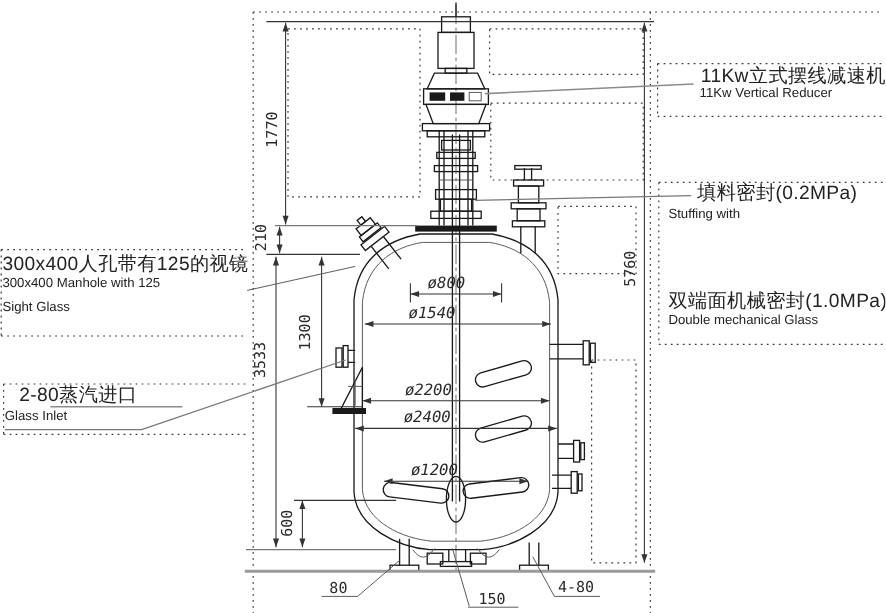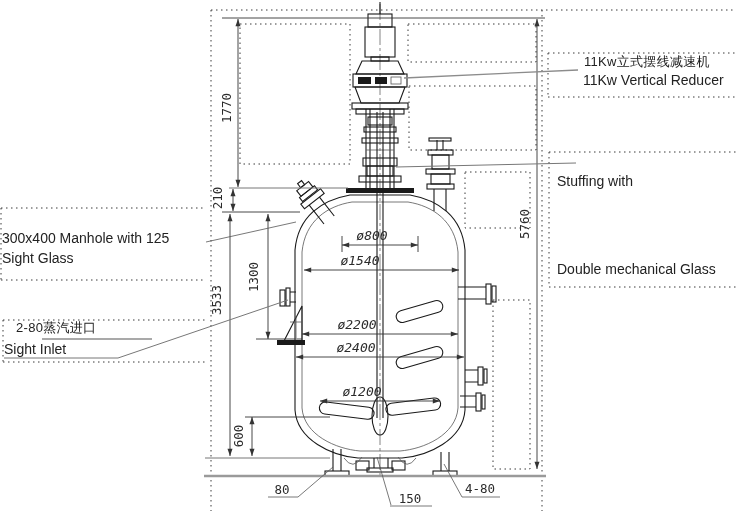--- a/index.html
+++ b/index.html
@@ -1,20 +1,20 @@
 <!DOCTYPE html>
 <html style="--line: #1a1a1a; --dim: #333333; --leader: #8c8c8c; --ground: #9a9a9a;"><head>
 <meta charset="utf-8">
 <style>
   html,body{margin:0;padding:0;background:#fff}
   .page{position:relative;width:738px;height:511px;background:#fff;overflow:hidden;
         font-family:"Liberation Sans","DejaVu Sans",sans-serif}
   .page svg{position:absolute;left:0;top:0}
-  .ann{position:absolute;white-space:nowrap;color:#222;font-size:14px}
-  .ann.cn{font-size:13px;letter-spacing:.3px}
+  .ann{position:absolute;white-space:nowrap;color:#222;font-size:11px}
+  .ann.cn{font-size:16px;letter-spacing:.3px}
   .ln{stroke:var(--line,#1a1a1a);fill:none;stroke-width:1.1}
   .lnthin{stroke:#555;fill:none;stroke-width:.8}
   .fillDark{fill:var(--line,#1a1a1a);stroke:none}
   .dim,.dimln{stroke:var(--dim,#333);fill:none;stroke-width:.9}
   .gray{stroke:var(--leader,#8c8c8c);fill:none;stroke-width:1.3}
   .gray2{stroke:#777;fill:none;stroke-width:1}
   .ground{stroke:var(--ground,#9a9a9a);stroke-width:2.4;fill:none}
   .dot{stroke:#3a3a3a;fill:none;stroke-width:1;stroke-dasharray:1.5 3.5}
   .cl{stroke:#666;fill:none;stroke-width:.8;stroke-dasharray:16 3 3 3}
   .dtxt{font:12.5px "DejaVu Sans Mono",monospace;fill:#2b2b2b}
@@ -200,24 +200,27 @@
     <path class="gray2" d="M4,358 H118 M118,358 L288,300"></path>
     <path class="lnthin" d="M268,497 H298 L333,467"></path>
     <path class="lnthin" d="M377,457 L391,505 M390,506 H432"></path>
     <path class="lnthin" d="M500,497 H462 L444,464"></path>
   </g>
 </svg>
 
 <div class="ann cn" style="left:584px;top:53px">11Kw立式摆线减速机</div>
 <div class="ann" style="left:583px;top:72px">11Kw Vertical Reducer</div>
 
+<div class="ann cn" style="left:581px;top:151px">填料密封(0.2MPa)</div>
 <div class="ann" style="left:557px;top:173px">Stuffing with</div>
 
 
+<div class="ann cn" style="left:557px;top:241px">双端面机械密封(1.0MPa)</div>
 <div class="ann" style="left:557px;top:261px">Double mechanical Glass</div>
 
+<div class="ann cn" style="left:2px;top:210px">300x400人孔带有125的视镜</div>
 <div class="ann" style="left:2px;top:230px">300x400 Manhole with 125</div>
 <div class="ann" style="left:2px;top:250px">Sight Glass</div>
 
 <div class="ann cn" style="left:16px;top:319px">2-80蒸汽进口</div>
-<div class="ann" style="left:4px;top:341px">Sight Inlet</div>
+<div class="ann" style="left:4px;top:341px">Glass Inlet</div>
 
 </div>
 
 </body></html>

